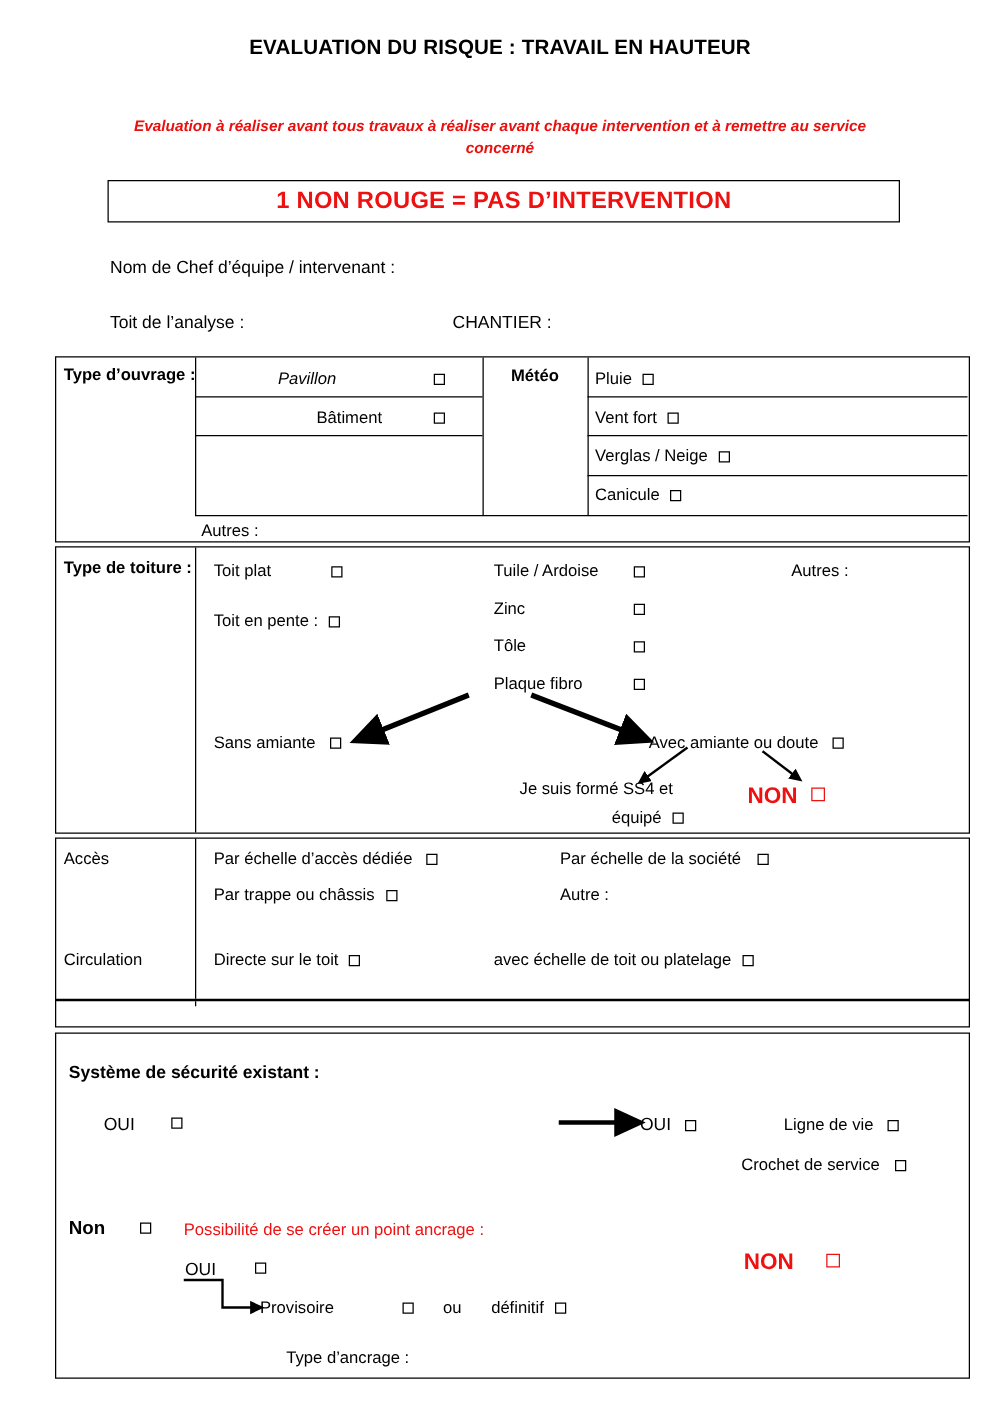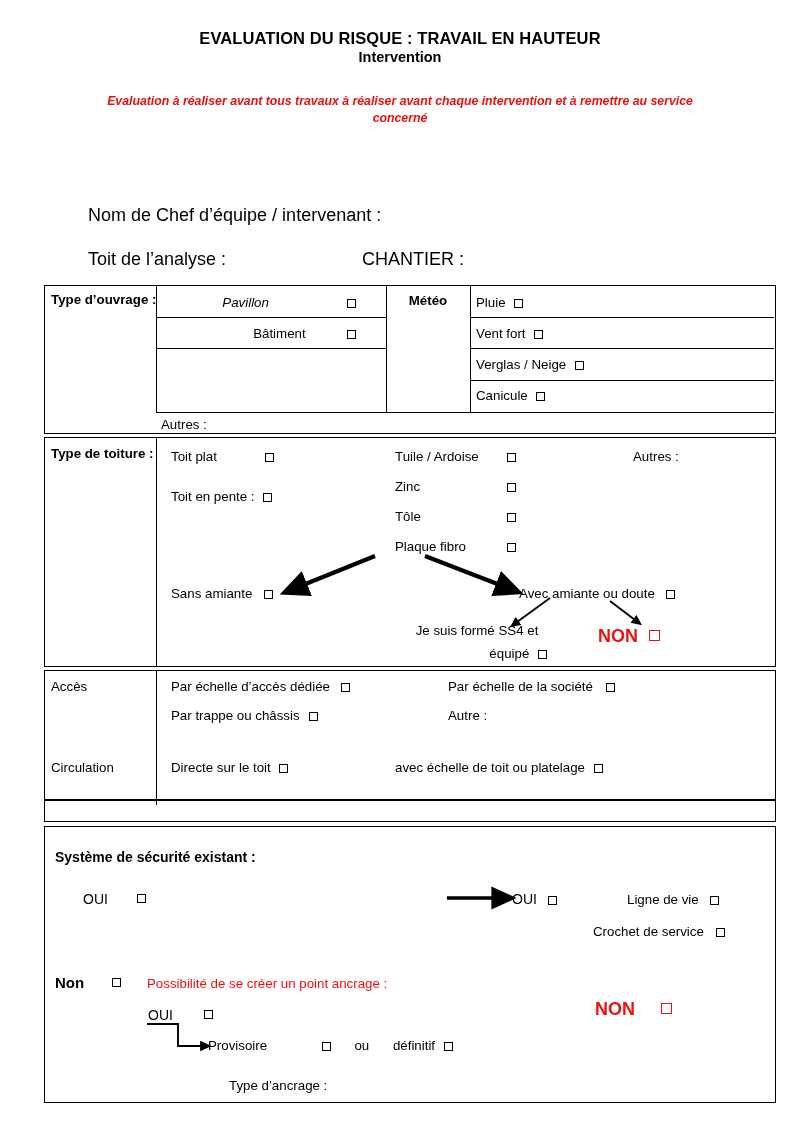--- a/index.html
+++ b/index.html
@@ -69,21 +69,21 @@
   .banner-text {
     color: #ee1111;
     font-weight: bold;
     font-size: 19px;
     letter-spacing: 0.2px;
   }
 
   
   .field-line {
     position: absolute;
-    font-size: 18px;
+    font-size: 14px;
     text-align: right;
   }
   #nom-line   { left: 88px; top: 205px; }
   #date-line  { left: 88px; top: 249px; }
   #chantier-line { left: 362px; top: 249px; }
 
   
   .tbl {
     position: absolute;
     border: 1.5px solid #000;
@@ -138,25 +138,27 @@
   
   .arrow-svg { position: absolute; overflow: visible; }
 </style>
 </head>
 <body>
 
 <div class="page">
 
   <div class="title-block">
     <div class="title-main">EVALUATION DU RISQUE : TRAVAIL EN HAUTEUR</div>
-    <div class="title-sub">Intervention</div>
   </div>
 
   <div class="subtitle-red">Evaluation à réaliser avant tous travaux à réaliser avant chaque intervention et à remettre au service concerné</div>
 
+  <div class="banner">
+    <span class="banner-text">1 NON ROUGE = PAS D’INTERVENTION</span>
+  </div>
 
   <div class="field-line" id="nom-line">Nom de Chef d’équipe / intervenant :</div>
   <div class="field-line" id="date-line">Toit de l’analyse :</div>
   <div class="field-line" id="chantier-line">CHANTIER :</div>
 
   <div class="tbl" id="t1">
 
     <div class="vline" style="left:111px; top:0; height:126px;"></div>
     <div class="vline" style="left:341px; top:0; height:126px;"></div>
     <div class="vline" style="left:425px; top:0; height:126px;"></div>

